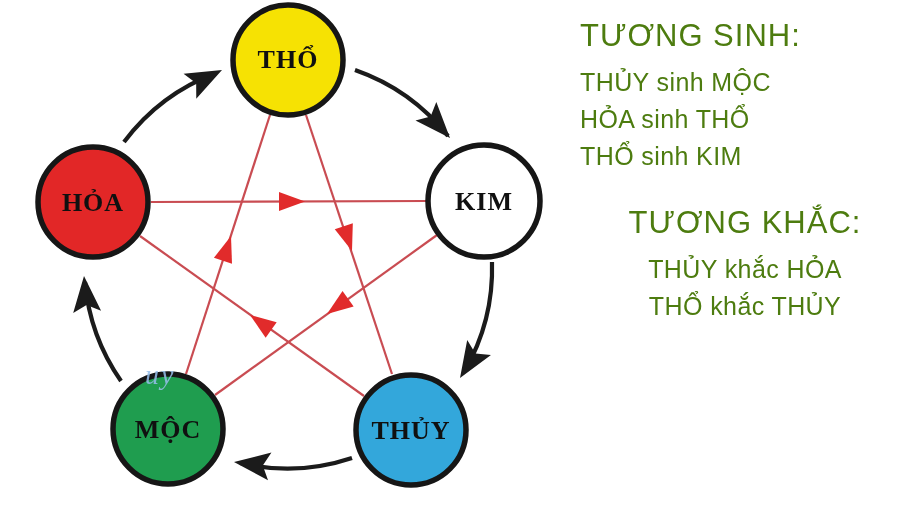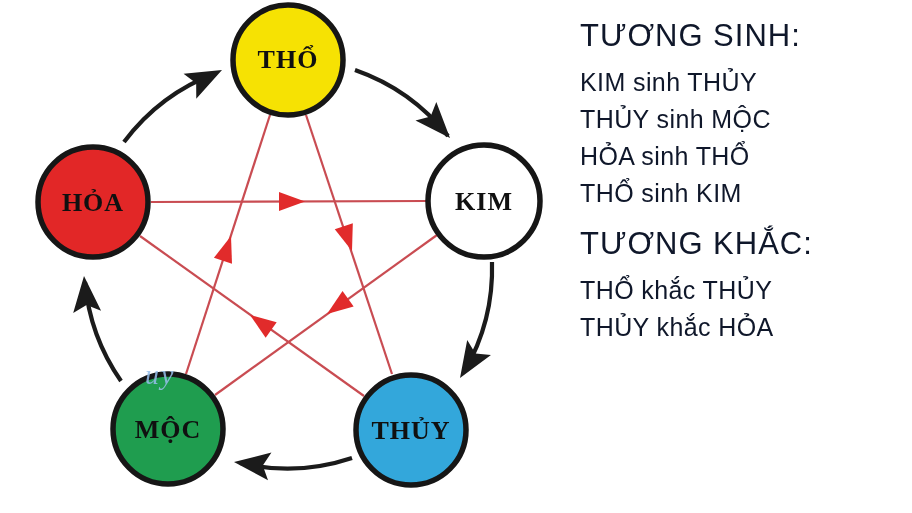--- a/index.html
+++ b/index.html
@@ -15,25 +15,25 @@
               text-anchor:middle;letter-spacing:1px;}
   .outer-arc{fill:none;stroke:#1b1b1b;stroke-width:4.2px;}
   .outer-head{fill:#1b1b1b;stroke:none;}
   .inner-line{stroke-width:2.2px;fill:none;}
   .inner-head{stroke:none;}
   .watermark{font-family:"Liberation Serif","DejaVu Serif",serif;
              font-style:italic;font-size:28px;fill:rgba(150,190,235,0.85);
              letter-spacing:2px;}
 
   
-  .legend{position:absolute;left:580px;top:10px;width:330px;color:#0f172a;}
+  .legend{position:absolute;left:580px;top:10px;width:330px;color:#4d7c0f;}
   .legend-title{font-size:31px;font-weight:400;letter-spacing:1px;
                 margin:8px 0 10px 0;}
   .legend-line{font-size:25px;line-height:37px;letter-spacing:0.4px;}
-  .legend-section-khac{margin-top:14px;}
+  .legend-section-khac{margin-top:30px;text-align:center;}
 </style>
 </head>
 <body>
 
 <div class="stage">
 
   <svg class="diagram-svg" width="570" height="513" viewBox="0 0 570 513">
 
     <g>
       <g>
@@ -103,25 +103,24 @@
         <text class="node-label" x="411" y="439">THỦY</text>
       </g>
     </g>
 
     <text class="watermark" x="145" y="384">uy</text>
   </svg>
 
   <div class="legend">
     <div class="legend-section">
       <div class="legend-title">TƯƠNG SINH:</div>
-      <div class="legend-line">KIM sinh THỦY</div>
       <div class="legend-line">THỦY sinh MỘC</div>
       <div class="legend-line">HỎA sinh THỔ</div>
       <div class="legend-line">THỔ sinh KIM</div>
     </div>
     <div class="legend-section legend-section-khac">
       <div class="legend-title">TƯƠNG KHẮC:</div>
+      <div class="legend-line">THỦY khắc HỎA</div>
       <div class="legend-line">THỔ khắc THỦY</div>
-      <div class="legend-line">THỦY khắc HỎA</div>
     </div>
   </div>
 
 </div>
 
 </body></html>

